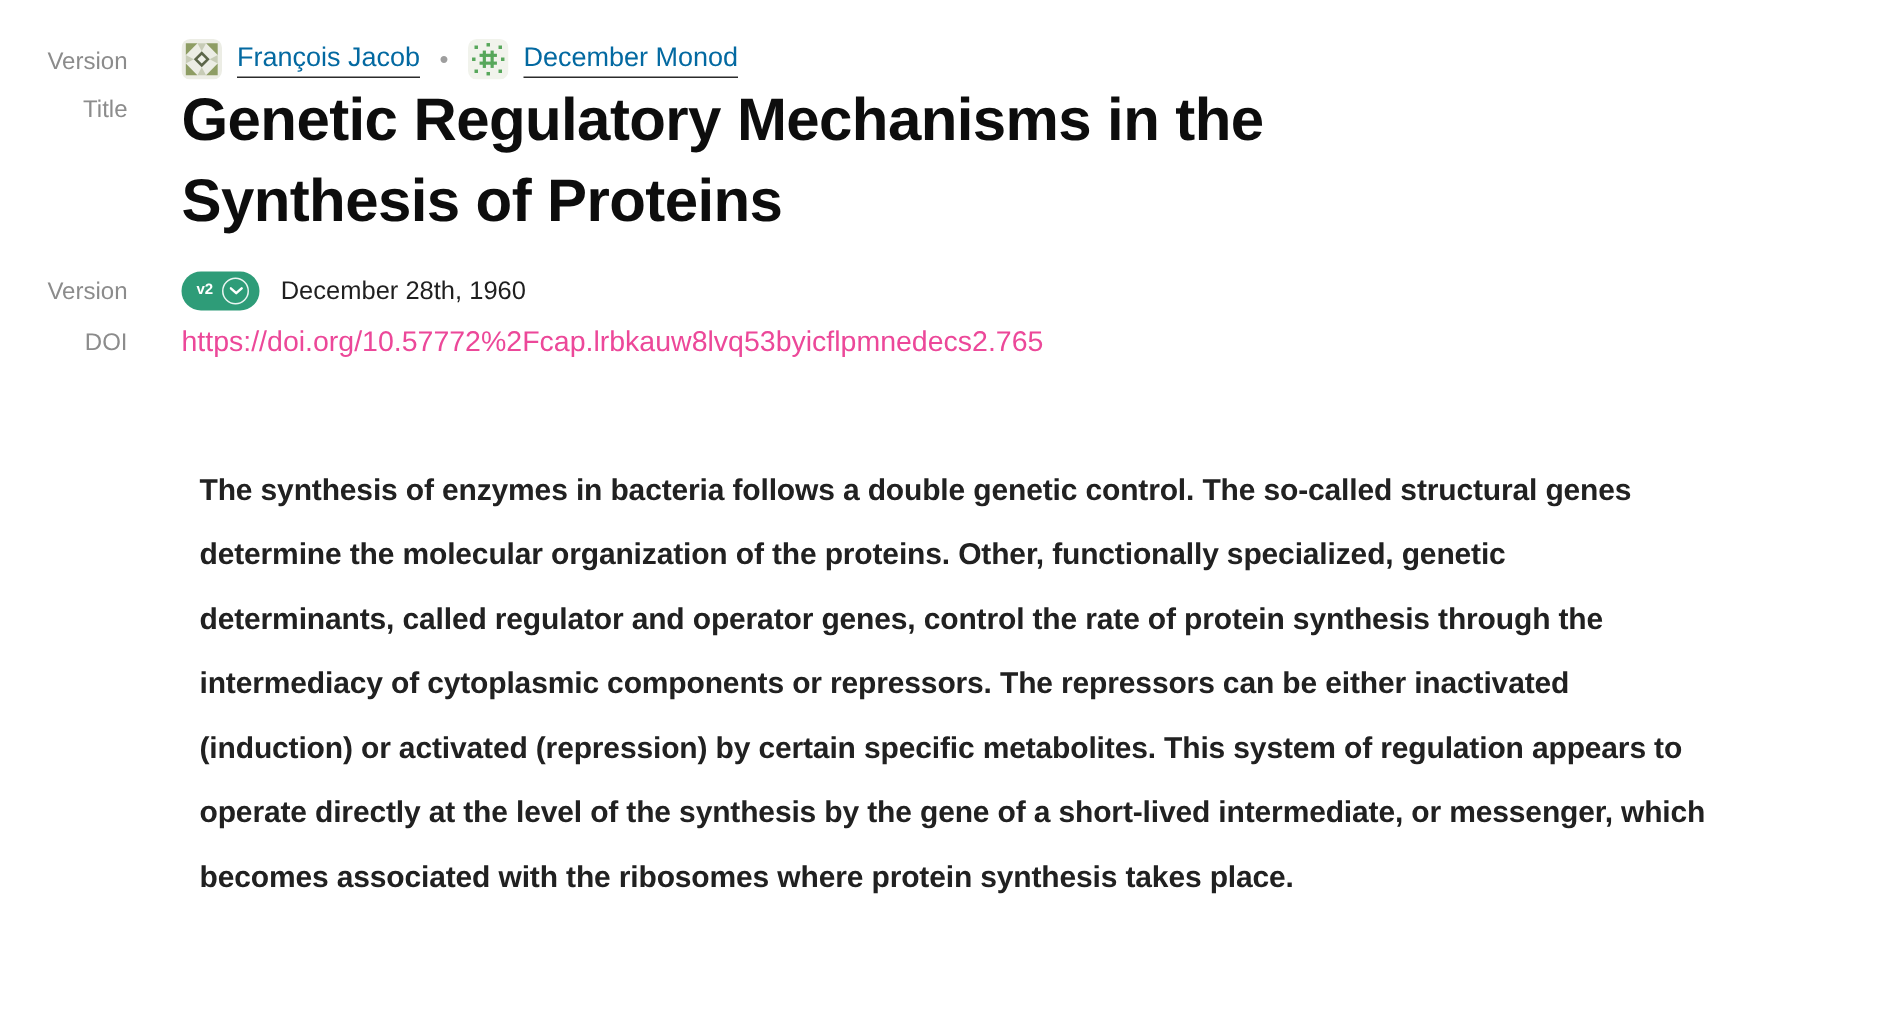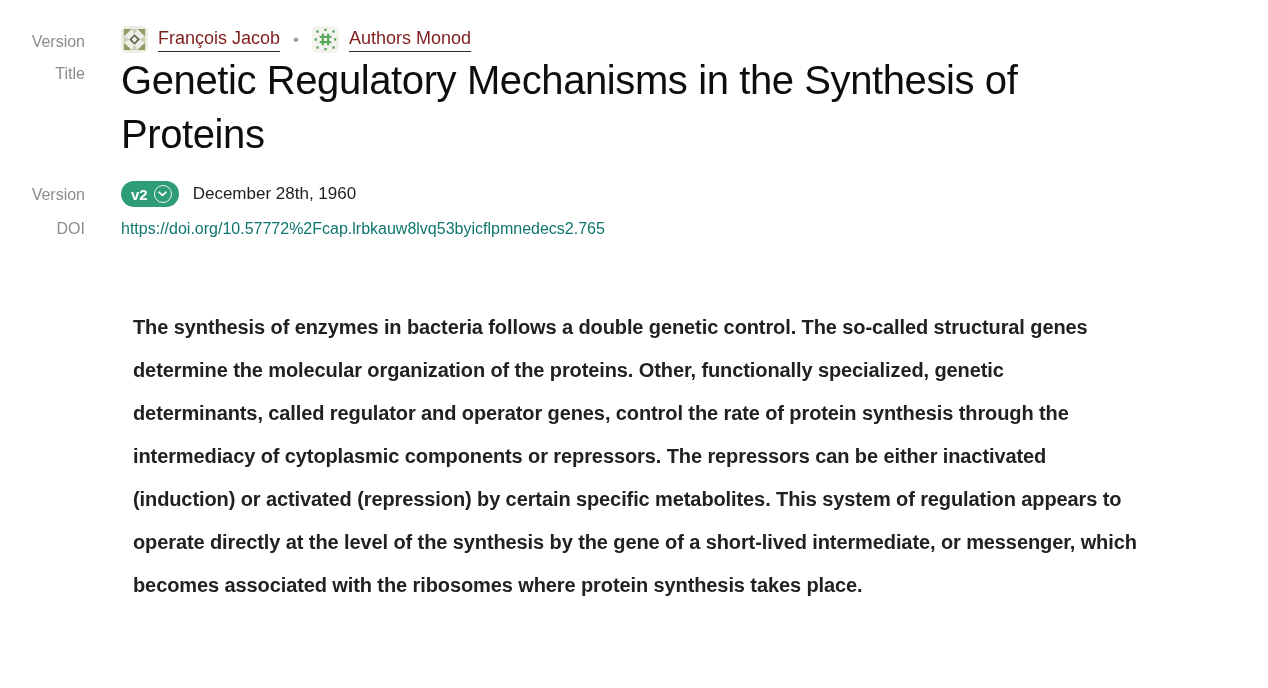--- a/index.html
+++ b/index.html
@@ -45,39 +45,39 @@
     text-decoration: none;
   }
   .author-avatar {
     width: 27px;
     height: 27px;
     flex: 0 0 auto;
     display: block;
   }
   .author-name {
     font-size: 18px;
-    color: #7f1d1d;
+    color: #0369a1;
     border-bottom: 1.5px solid #2b2b2b;
     padding-bottom: 3px;
     line-height: 20px;
     text-align: right;
   }
   .author-sep {
     color: #9e9e9e;
     font-size: 17px;
     margin: 0 2px;
   }
   
   .row-title { }
   .row-title .gutter-label { padding-top: 11px; }
   .pub-title {
     margin: 0;
     max-width: 900px;
     font-size: 40px;
-    font-weight: 400;
+    font-weight: 700;
     line-height: 54px;
     letter-spacing: -0.4px;
     color: #0d0d0d;
   }
   
   .row-version { margin-top: 20px; }
   .row-version .gutter-label { padding-top: 4px; }
   .version-line {
     display: flex;
     align-items: center;
@@ -89,21 +89,21 @@
     gap: 6px;
     height: 26px;
     padding: 0 7px 0 10px;
     background: #2e9c78;
     border: none;
     border-radius: 14px;
     cursor: pointer;
     color: #ffffff;
   }
   .version-badge .badge-text {
-    font-size: 15px;
+    font-size: 10px;
     font-weight: 700;
     line-height: 1;
     font-family: "Liberation Sans", sans-serif;
   }
   .badge-caret-circle {
     width: 16px;
     height: 16px;
     border: 1.5px solid rgba(255,255,255,0.9);
     border-radius: 50%;
     display: inline-flex;
@@ -111,22 +111,22 @@
     justify-content: center;
   }
   .version-date {
     font-size: 17px;
     color: #1f1f1f;
   }
   
   .row-doi { margin-top: 11px; }
   .row-doi .gutter-label { padding-top: 1px; padding-left: 35px; }
   .doi-text {
-    font-size: 16px;
-    color: #0f766e;
+    font-size: 19px;
+    color: #ec4899;
     line-height: 22px;
     text-decoration: none;
     cursor: pointer;
   }
   
   .row-abstract { margin-top: 54px; }
   .abstract-paragraph {
     margin: 12px;
     width: 1005px;
     font-size: 20px;
@@ -175,21 +175,21 @@
             <rect x="4.5" y="4.5" width="2.4" height="2.4"></rect>
             <rect x="21.1" y="4.5" width="2.4" height="2.4"></rect>
             <rect x="4.5" y="21.1" width="2.4" height="2.4"></rect>
             <rect x="21.1" y="21.1" width="2.4" height="2.4"></rect>
             <rect x="12.8" y="2.8" width="2.4" height="2.4"></rect>
             <rect x="2.8" y="12.8" width="2.4" height="2.4"></rect>
             <rect x="22.8" y="12.8" width="2.4" height="2.4"></rect>
             <rect x="12.8" y="22.8" width="2.4" height="2.4"></rect>
           </g>
         </svg>
-        <span class="author-name">Authors Monod</span>
+        <span class="author-name">December Monod</span>
       </a>
 
     </div>
   </div>
 
   <div class="row row-title">
     <div class="gutter-label">Title</div>
     <h1 class="pub-title">Genetic Regulatory Mechanisms in the Synthesis of Proteins</h1>
   </div>
 

